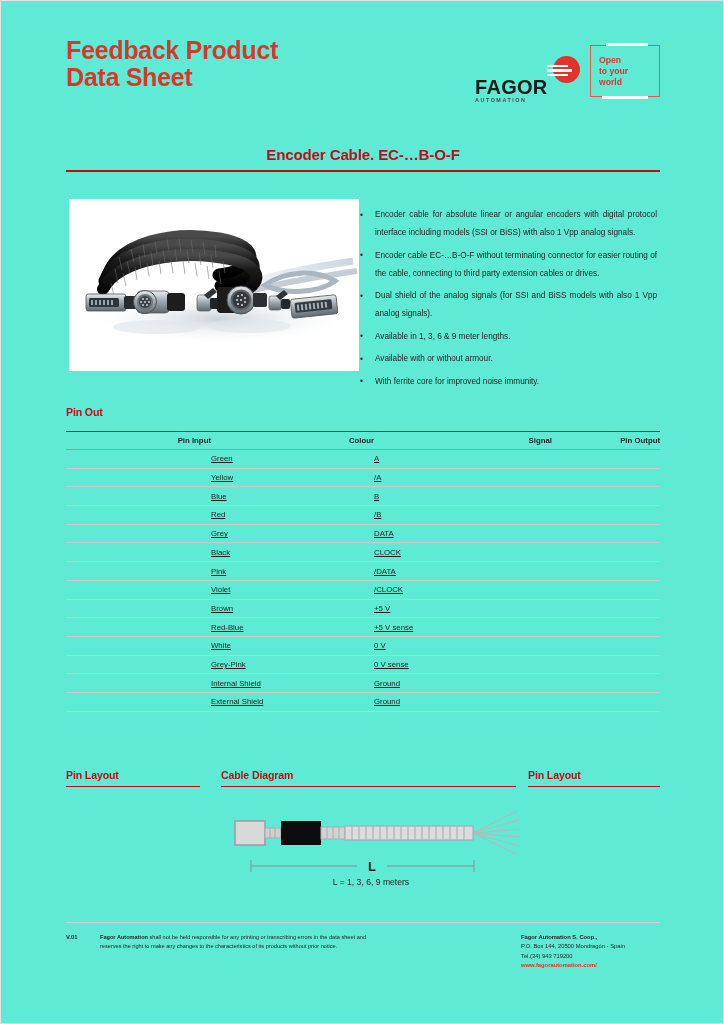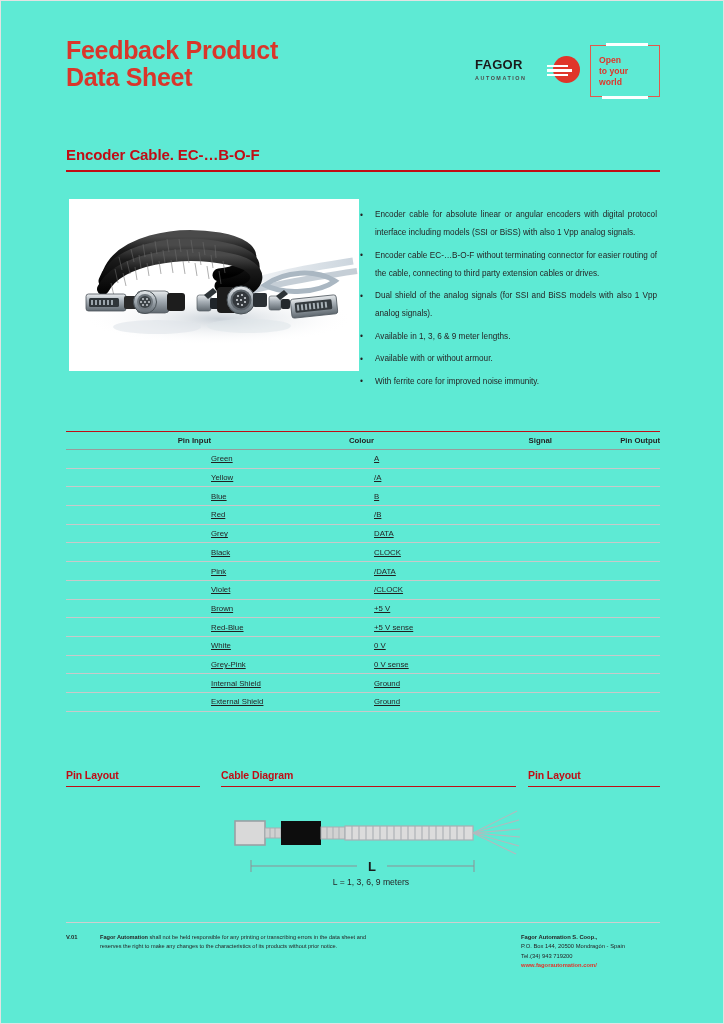--- a/index.html
+++ b/index.html
@@ -55,25 +55,26 @@
     width: 185px;
     height: 52px;
   }
   .logo-fagor {
     position: absolute;
     left: 0;
     top: 12px;
     width: 70px;
   }
   .logo-fagor .word {
-    font-size: 13px;
+    font-size: 20px;
     font-weight: bold;
     color: #1b1b1b;
     letter-spacing: 0.3px;
     line-height: 16px;
+    margin-top: 22px;
   }
   .logo-fagor .sub {
     font-size: 5.4px;
     font-weight: bold;
     color: #4a4a4a;
     letter-spacing: 1.55px;
     line-height: 8px;
     margin-top: 1px;
   }
   .logo-mark {
@@ -141,20 +142,21 @@
     position: absolute;
     left: 0;
     top: 145px;
     width: 594px;
   }
   .product-title {
     font-size: 15px;
     font-weight: bold;
     color: #c00d15;
     letter-spacing: -0.1px;
+    text-align: center;
   }
   .product-title-rule {
     margin-top: 7px;
     height: 1.5px;
     background: #c00d15;
     width: 100%;
   }
 
   
   .product-block {
@@ -493,20 +495,23 @@
       <ul class="bullets">
         <li>Encoder cable for absolute linear or angular encoders with digital protocol interface including models (SSI or BiSS) with also 1 Vpp analog signals.</li>
         <li>Encoder cable EC-…B-O-F without terminating connector for easier routing of the cable, connecting to third party extension cables or drives.</li>
         <li>Dual shield of the analog signals (for SSI and BiSS models with also 1 Vpp analog signals).</li>
         <li>Available in 1, 3, 6 &amp; 9 meter lengths.</li>
         <li>Available with or without armour.</li>
         <li>With ferrite core for improved noise immunity.</li>
       </ul>
     </div>
 
+    <div class="sec pinout-sec">
+      <div class="sec-title">Pin Out</div>
+    </div>
 
     <table class="pin-table">
       <colgroup>
         <col class="col-pinin">
           <col class="col-colour">
           <col class="col-signal">
           <col class="col-pinout">
       </colgroup>
       <thead>
         <tr>

